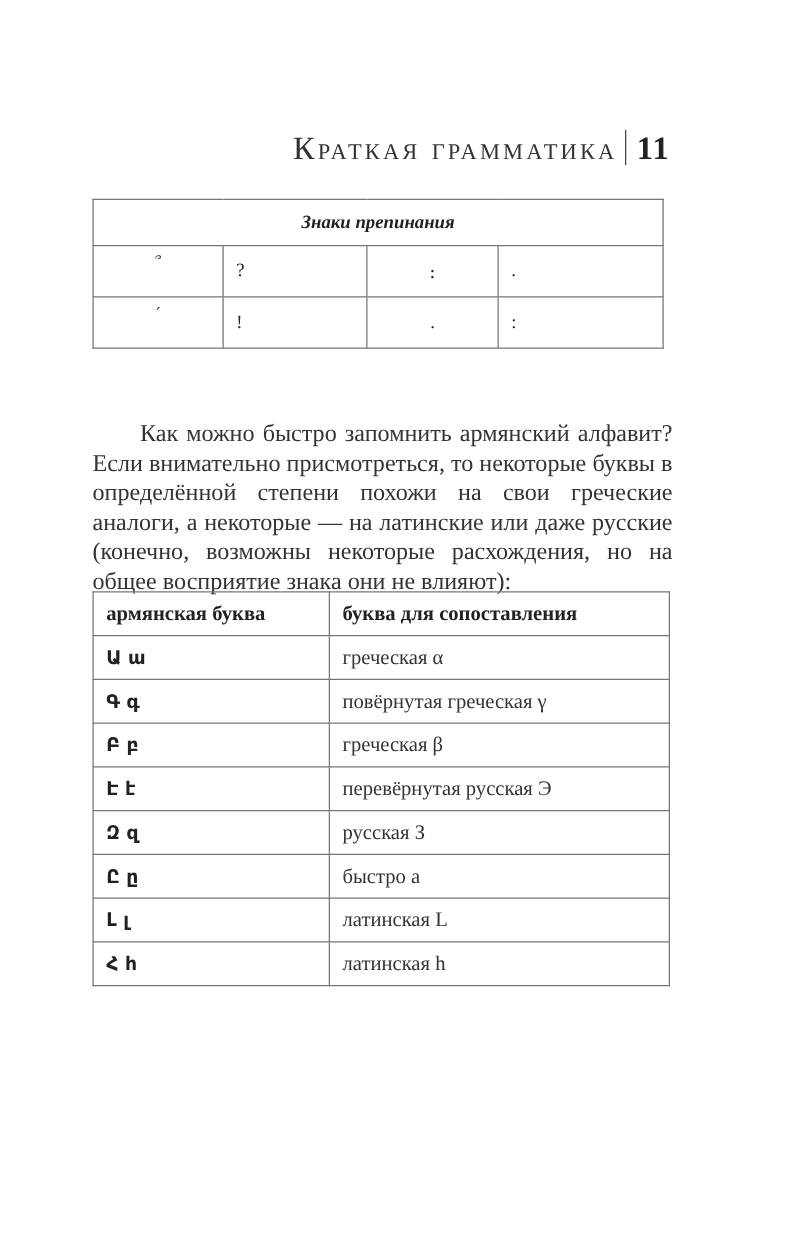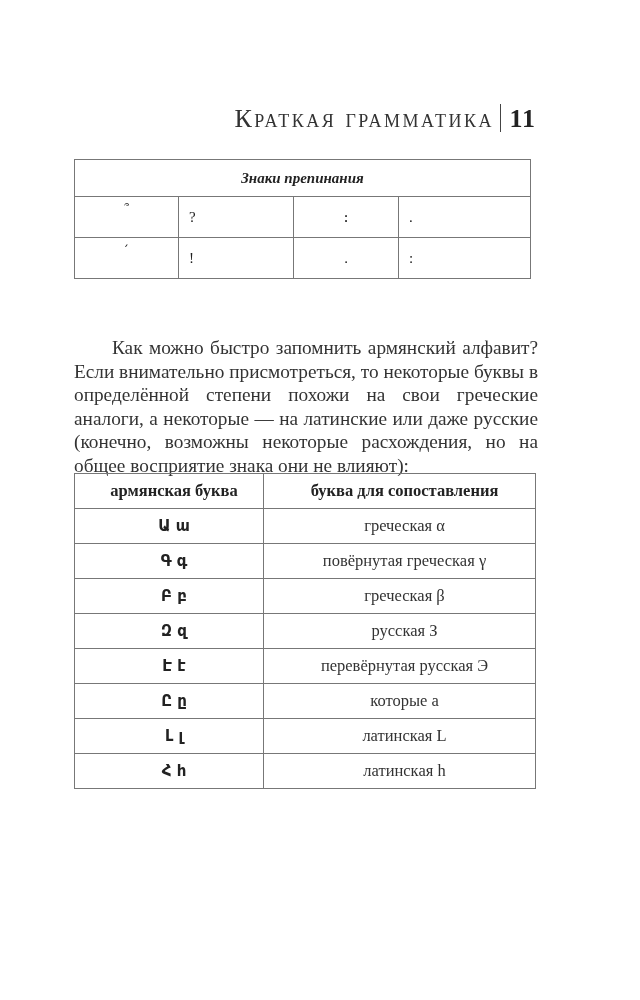--- a/index.html
+++ b/index.html
@@ -19,21 +19,21 @@
   #punct th { height: 34px; font-weight: bold; font-style: italic; font-size: 15px; text-align: center; }
   #punct td { height: 34px; font-size: 15px; padding: 0 0 0 10px; vertical-align: middle; }
   #punct td.c { text-align: center; padding: 0; }
   #punct td.armmark { font-size: 12px; vertical-align: top; padding-top: 6px; }
 
   .para { position: absolute; left: 74px; top: 292px; width: 464px; font-size: 19.3px;
           line-height: 23.5px; text-align: justify; color: #333; hyphens: manual; margin-top: 44px; }
   .para p { margin: 0; text-indent: 38px; }
 
   #compare { left: 74px; top: 473px; width: 462px; }
-  #compare th, #compare td { height: 34px; text-align: center; padding: 0 0 0 10px; font-size: 16.5px; }
+  #compare th, #compare td { height: 34px; text-align: left; padding: 0 0 0 10px; font-size: 16.5px; }
   #compare th { font-weight: bold; color: #222; }
   #compare td.arm { font-weight: bold; width: 178px; font-family: "DejaVu Sans", sans-serif; font-size: 15px; }
   #compare td.desc { color: #333; }
 </style>
 </head>
 <body>
 
 <div class="running-head">
   <span class="title">Краткая грамматика</span><span class="sep"></span><span class="pnum">11</span>
 </div>
@@ -74,30 +74,30 @@
       </tr>
   <tr>
         <td class="arm">Գ գ</td>
         <td class="desc">повёрнутая греческая γ</td>
       </tr>
   <tr>
         <td class="arm">Բ բ</td>
         <td class="desc">греческая β</td>
       </tr>
   <tr>
+        <td class="arm">Է է</td>
+        <td class="desc">перевёрнутая русская Э</td>
+      </tr>
+  <tr>
         <td class="arm">Զ զ</td>
         <td class="desc">русская З</td>
       </tr>
   <tr>
-        <td class="arm">Է է</td>
-        <td class="desc">перевёрнутая русская Э</td>
-      </tr>
-  <tr>
         <td class="arm">Ը ը</td>
-        <td class="desc">которые а</td>
+        <td class="desc">быстро а</td>
       </tr>
   <tr>
         <td class="arm">Լ լ</td>
         <td class="desc">латинская L</td>
       </tr>
   <tr>
         <td class="arm">Հ հ</td>
         <td class="desc">латинская h</td>
       </tr>
 </tbody>

